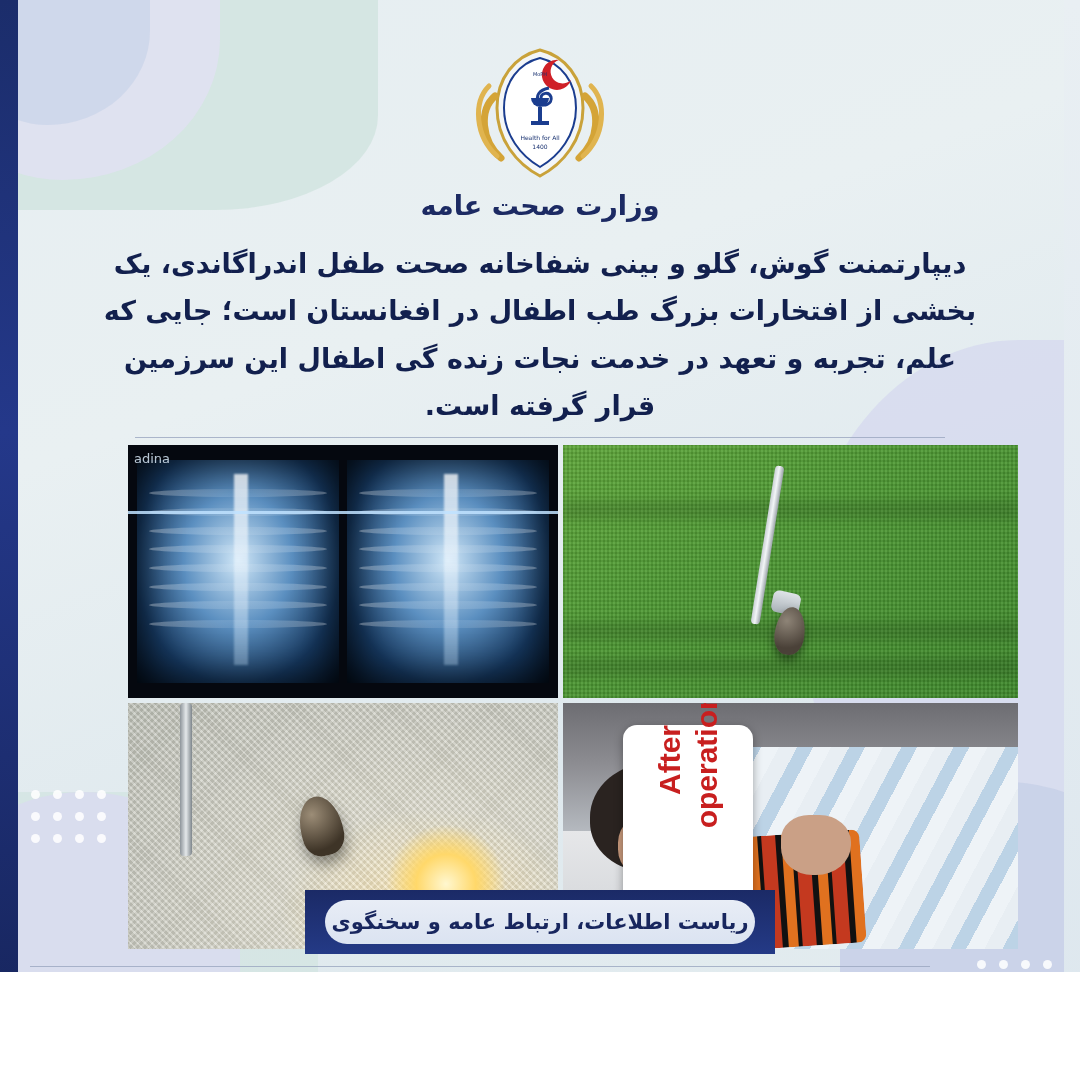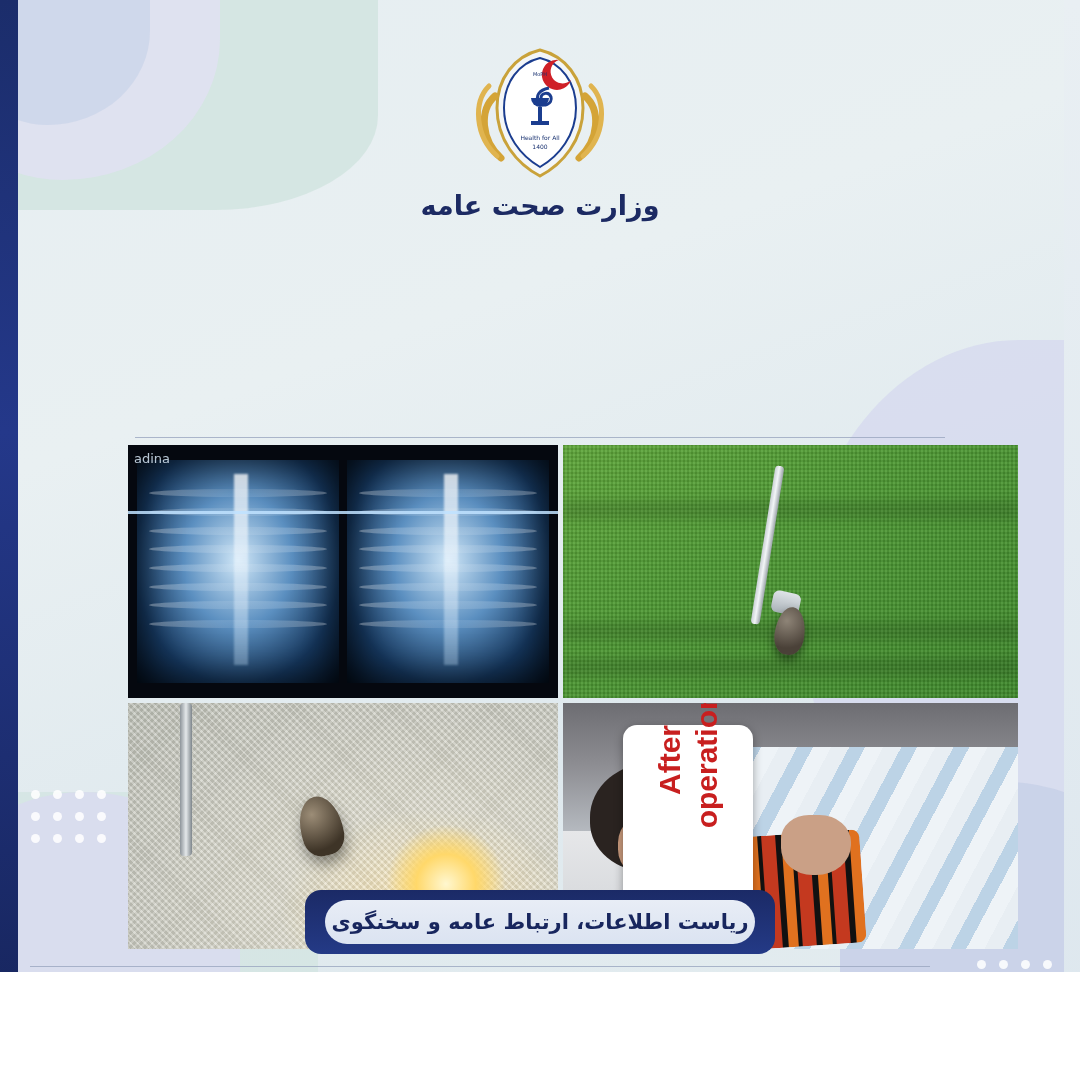--- a/index.html
+++ b/index.html
@@ -191,21 +191,21 @@
     background:linear-gradient(180deg,#cfd4d8,#8b9398);border-radius:6px;transform:rotate(16deg);}
 
   
   .footer{
     position:absolute;left:0;right:0;bottom:18px;display:flex;justify-content:center;
   }
   .footer-plate{
     position:relative;width:470px;height:64px;
     background:linear-gradient(180deg,#1b2a66,#243a86);
     display:flex;align-items:center;justify-content:center;
-    border-radius:16px;
+    border-radius:0;
   }
   .footer-inner{
     width:430px;height:44px;background:linear-gradient(180deg,#e8edf6,#dbe3f1);
     border-radius:24px;display:flex;align-items:center;justify-content:center;
     color:#18265e;font-size:21px;font-weight:700;letter-spacing:.5px;
   }
 </style>
 </head>
 <body>
 
@@ -273,20 +273,21 @@
           <text x="75" y="104" text-anchor="middle" font-size="6" fill="#17306f" font-family="DejaVu Sans, sans-serif">Health for All</text>
           <text x="75" y="113" text-anchor="middle" font-size="6" fill="#17306f" font-family="DejaVu Sans, sans-serif">1400</text>
           <text x="75" y="40" text-anchor="middle" font-size="5" fill="#17306f" font-family="DejaVu Sans, sans-serif">MoPH</text>
         </g>
       </svg>
     </div>
   </div>
 
   <div class="ministry-script">وزارت صحت عامه</div>
 
+  <div class="headline">دیپارتمنت گوش، گلو و بینی شفاخانه صحت طفل اندراگاندی، یک بخشی از افتخارات بزرگ طب اطفال در افغانستان است؛ جایی که علم، تجربه و تعهد در خدمت نجات زنده گی اطفال این سرزمین قرار گرفته است.</div>
 
   <div class="rule rule-top"></div>
 
   <div class="grid">
 
     <div class="cell p-green">
       <div class="cloth-fold" style="top:22%"></div>
       <div class="cloth-fold" style="top:70%"></div>
       <div class="cloth-fold" style="top:84%"></div>
       <div class="tool"></div>

